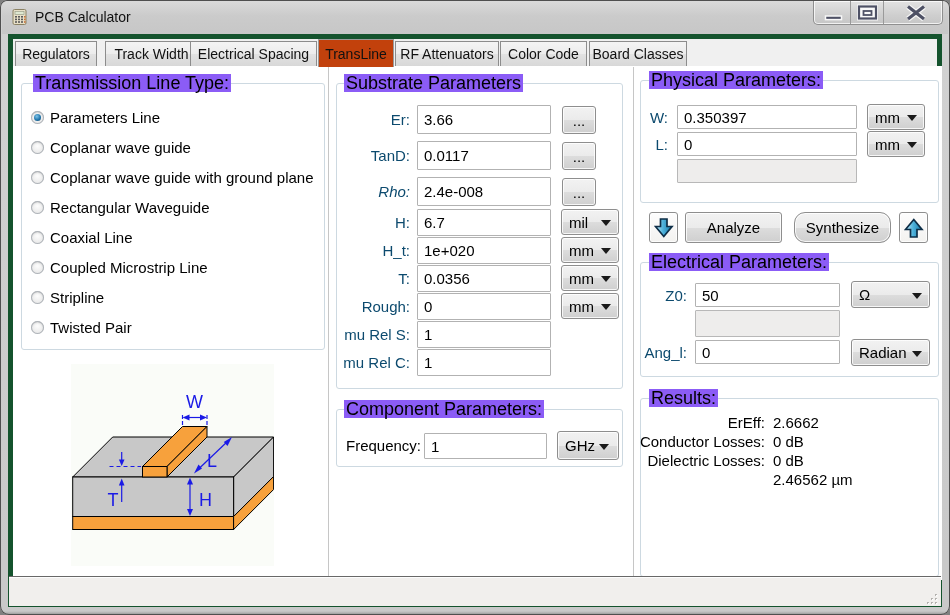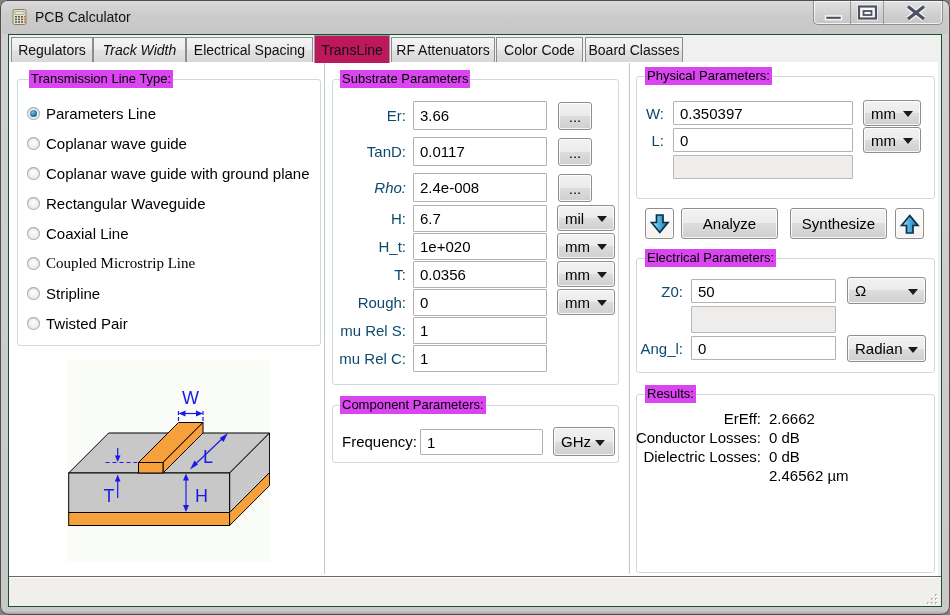--- a/index.html
+++ b/index.html
@@ -15,33 +15,33 @@
   background:linear-gradient(#dadada, #cbcbcb 45%, #c7c7c7);border-radius:6px 6px 0 0;}
 #title{position:absolute;left:35px;top:9px;font-size:14px;color:#111;}
 
 #winbtns{position:absolute;left:813px;top:1px;width:128px;height:23px;
   background:linear-gradient(#e2e2e2,#cfcfcf 60%,#c6c6c6);
   border:1px solid #8f8f8f;border-top:none;border-radius:0 0 5px 5px;
   box-shadow:inset 0 0 0 1px rgba(255,255,255,.75);}
 .wdiv{position:absolute;top:0;width:1px;height:23px;background:#9a9a9a;}
 
 #client{position:absolute;left:8px;top:34px;width:934px;height:573px;
-  background:#f0f0f0;border:1px solid #14532d;box-sizing:border-box;}
+  background:#f0f0f0;border:5px solid #14532d;box-sizing:border-box;}
 #pane{position:absolute;left:0px;top:27px;width:929px;height:514px;background:#ffffff;}
 
 .tab{position:absolute;top:2px;height:26px;box-sizing:border-box;
   background:linear-gradient(#f4f4f4,#ececec 50%,#e2e2e2 50%,#d8d8d8);
   border:1px solid #8c8c8c;border-bottom:1px solid #989898;
   font-size:14px;color:#111;text-align:center;line-height:25px;white-space:nowrap;overflow:hidden;}
-.tab.active{top:0px;height:28px;background:#be185d;border:1px solid #9b9b9b;border-bottom:none;z-index:5;line-height:28px;}
+.tab.active{top:0px;height:28px;background:#c2410c;border:1px solid #9b9b9b;border-bottom:none;z-index:5;line-height:28px;}
 
 .vsep{position:absolute;top:1px;width:1px;height:511px;background:#c6c6c6;}
 
 .gb{position:absolute;border:1px solid #cdd9e1;border-radius:3px;}
-.gl{position:absolute;top:-10px;background:#d946ef;padding:0 2px;font-size:13px;color:#000;white-space:nowrap;line-height:18px;}
+.gl{position:absolute;top:-10px;background:#8b5cf6;padding:0 2px;font-size:18px;color:#000;white-space:nowrap;line-height:18px;}
 
 .lbl{position:absolute;font-size:15px;color:#0c4a6e;white-space:nowrap;display:flex;align-items:center;justify-content:flex-end;}
 .lbll{position:absolute;font-size:15px;color:#000;white-space:nowrap;line-height:13px;}
 
 .inp{position:absolute;background:#fff;border:1px solid #b2b2b2;border-radius:1px;
   font-size:15px;color:#000;padding:0 0 0 6px;box-sizing:border-box;display:flex;align-items:center;}
 .inp.dis{background:#eeedec;border-color:#b8b8b8;}
 
 .btn{position:absolute;box-sizing:border-box;border:1px solid #8e8e8e;border-radius:3px;
   background:linear-gradient(#f2f2f2,#ebebeb 50%,#dddddd 50%,#cfcfcf);
@@ -108,21 +108,21 @@
       <path d="M94 5.5 L110 18 M110 5.5 L94 18"></path>
     </g>
     <g stroke="#4e5165" stroke-width="3.3" fill="none">
       <path d="M94 5.5 L110 18 M110 5.5 L94 18"></path>
     </g>
   </svg>
 </div>
 <div id="client">
 
   <div class="tab" style="left:2px;width:82px;">Regulators</div>
-  <div class="tab" style="left:84px;width:93px;font-style:italic;">Track Width</div>
+  <div class="tab" style="left:92px;width:93px;">Track Width</div>
   <div class="tab" style="left:177px;width:127px;">Electrical Spacing</div>
   <div class="tab active" style="left:305px;width:76px;">TransLine</div>
   <div class="tab" style="left:382px;width:104px;">RF Attenuators</div>
   <div class="tab" style="left:487px;width:87px;">Color Code</div>
   <div class="tab" style="left:576px;width:98px;">Board Classes</div>
   <div id="pane">
     <div class="vsep" style="left:315px"></div>
     <div class="vsep" style="left:620px"></div>
 
     <div class="gb" style="left:8px;top:17px;width:302px;height:265px;">
@@ -132,21 +132,21 @@
       <div class="lbll" style="left:37px;top:45px;">Parameters Line</div>
     <div class="radio" style="left:18px;top:75px;"></div>
       <div class="lbll" style="left:37px;top:75px;">Coplanar wave guide</div>
     <div class="radio" style="left:18px;top:105px;"></div>
       <div class="lbll" style="left:37px;top:105px;">Coplanar wave guide with ground plane</div>
     <div class="radio" style="left:18px;top:135px;"></div>
       <div class="lbll" style="left:37px;top:135px;">Rectangular Waveguide</div>
     <div class="radio" style="left:18px;top:165px;"></div>
       <div class="lbll" style="left:37px;top:165px;">Coaxial Line</div>
     <div class="radio" style="left:18px;top:195px;"></div>
-      <div class="lbll" style="left:37px;top:195px;font-family:Liberation Serif, serif;">Coupled Microstrip Line</div>
+      <div class="lbll" style="left:37px;top:195px;">Coupled Microstrip Line</div>
     <div class="radio" style="left:18px;top:225px;"></div>
       <div class="lbll" style="left:37px;top:225px;">Stripline</div>
     <div class="radio" style="left:18px;top:255px;"></div>
       <div class="lbll" style="left:37px;top:255px;">Twisted Pair</div>
 
     <svg class="abs" style="left:58px;top:298px" width="203" height="202" viewBox="0 0 203 202">
       <rect x="0" y="0" width="203" height="202" fill="#fafcf8"></rect>
       <g stroke="#000" stroke-width="1">
 
         <polygon points="1.7,113 162.6,113 202.6,73 41.7,73" fill="#c8c8c8"></polygon>
@@ -279,21 +279,21 @@
             <linearGradient id="dg" x1="0" y1="0" x2="1" y2="0">
           <stop offset="0" stop-color="#c8ecf9"></stop>
               <stop offset="0.45" stop-color="#4fb3dc"></stop>
               <stop offset="1" stop-color="#1578a8"></stop>
         </linearGradient>
           </defs>
         <path d="M6.5,1 H13 V8.5 H18 L9.8,18.5 L1.5,8.5 H6.5 Z" fill="url(#dg)" stroke="#0e2e47" stroke-width="1.7"></path>
       </svg>
     </div>
     <div class="btn" style="left:672px;top:146px;width:97px;height:31px;">Analyze</div>
-    <div class="btn" style="left:781px;top:146px;width:97px;height:31px;">Synthesize</div>
+    <div class="btn" style="left:781px;top:146px;width:97px;height:31px;border-radius:11px;">Synthesize</div>
     <div class="btn" style="left:886px;top:146px;width:29px;height:31px;background:linear-gradient(#fdfdfd,#f3f2f0);">
       <svg width="20" height="20" viewBox="0 0 20 20">
         <defs>
             <linearGradient id="ug" x1="0" y1="0" x2="1" y2="0">
           <stop offset="0" stop-color="#c8ecf9"></stop>
               <stop offset="0.45" stop-color="#4fb3dc"></stop>
               <stop offset="1" stop-color="#1578a8"></stop>
         </linearGradient>
           </defs>
         <path d="M6.5,19 H13 V11.5 H18 L9.8,1.5 L1.5,11.5 H6.5 Z" fill="url(#ug)" stroke="#0e2e47" stroke-width="1.7"></path>

